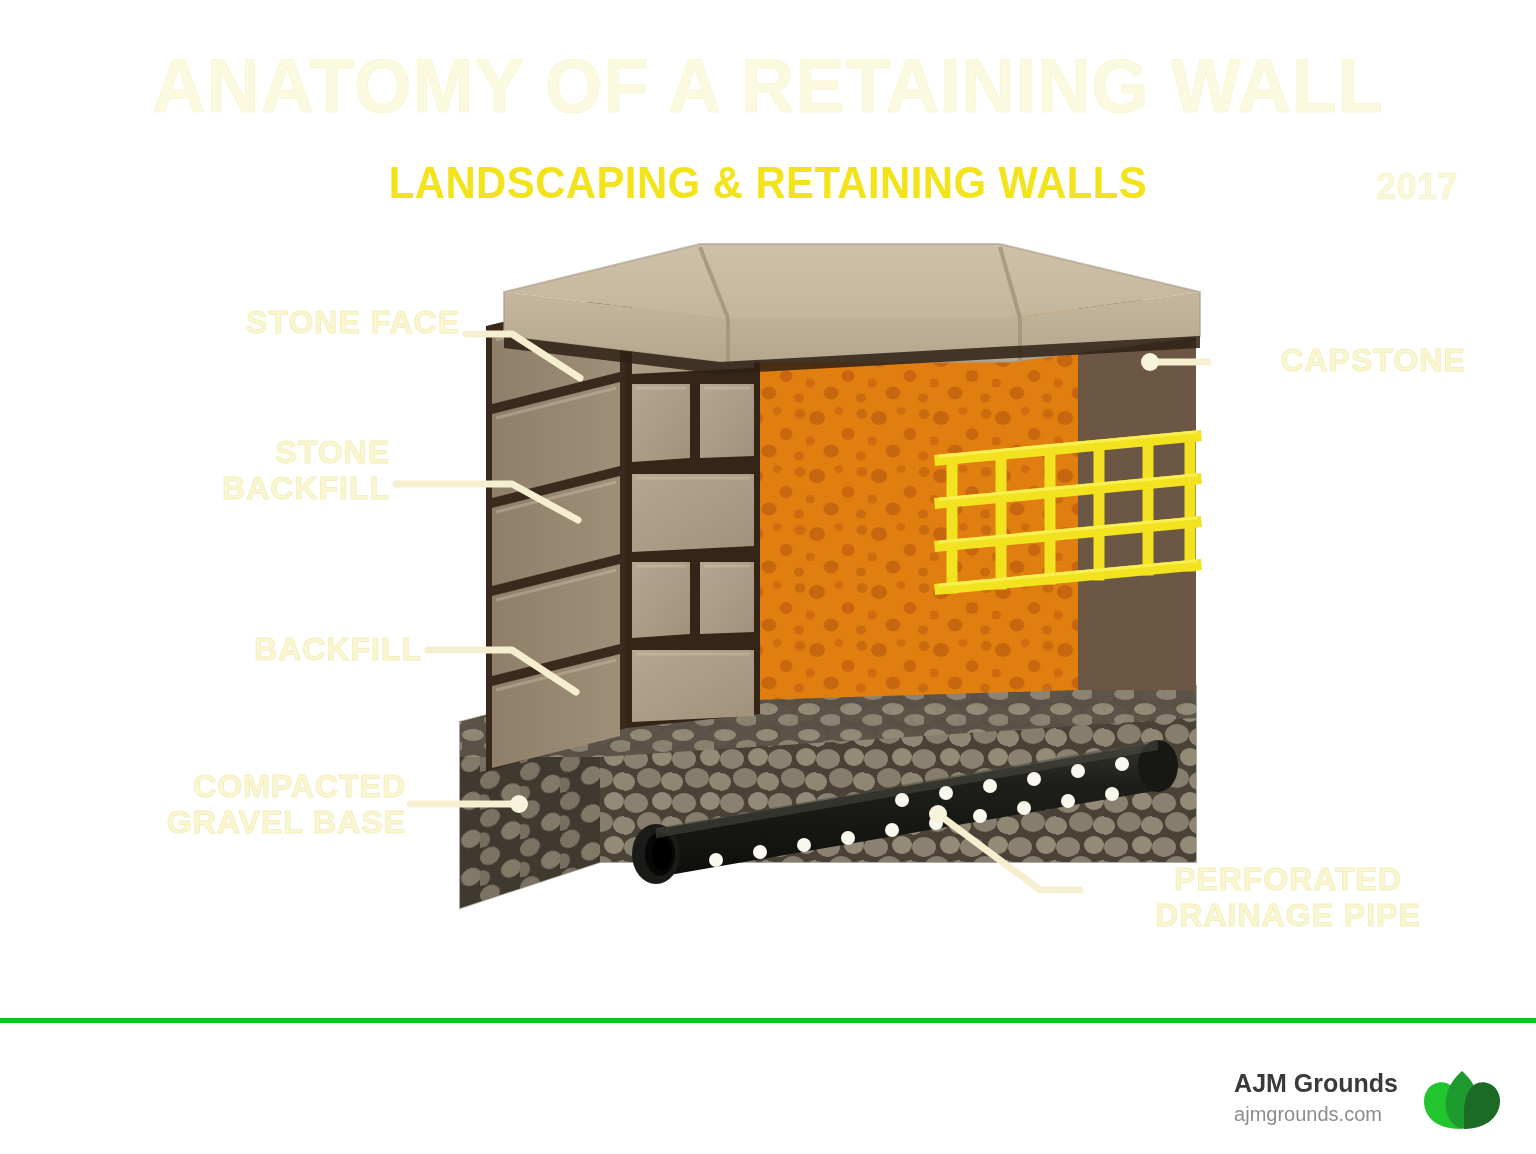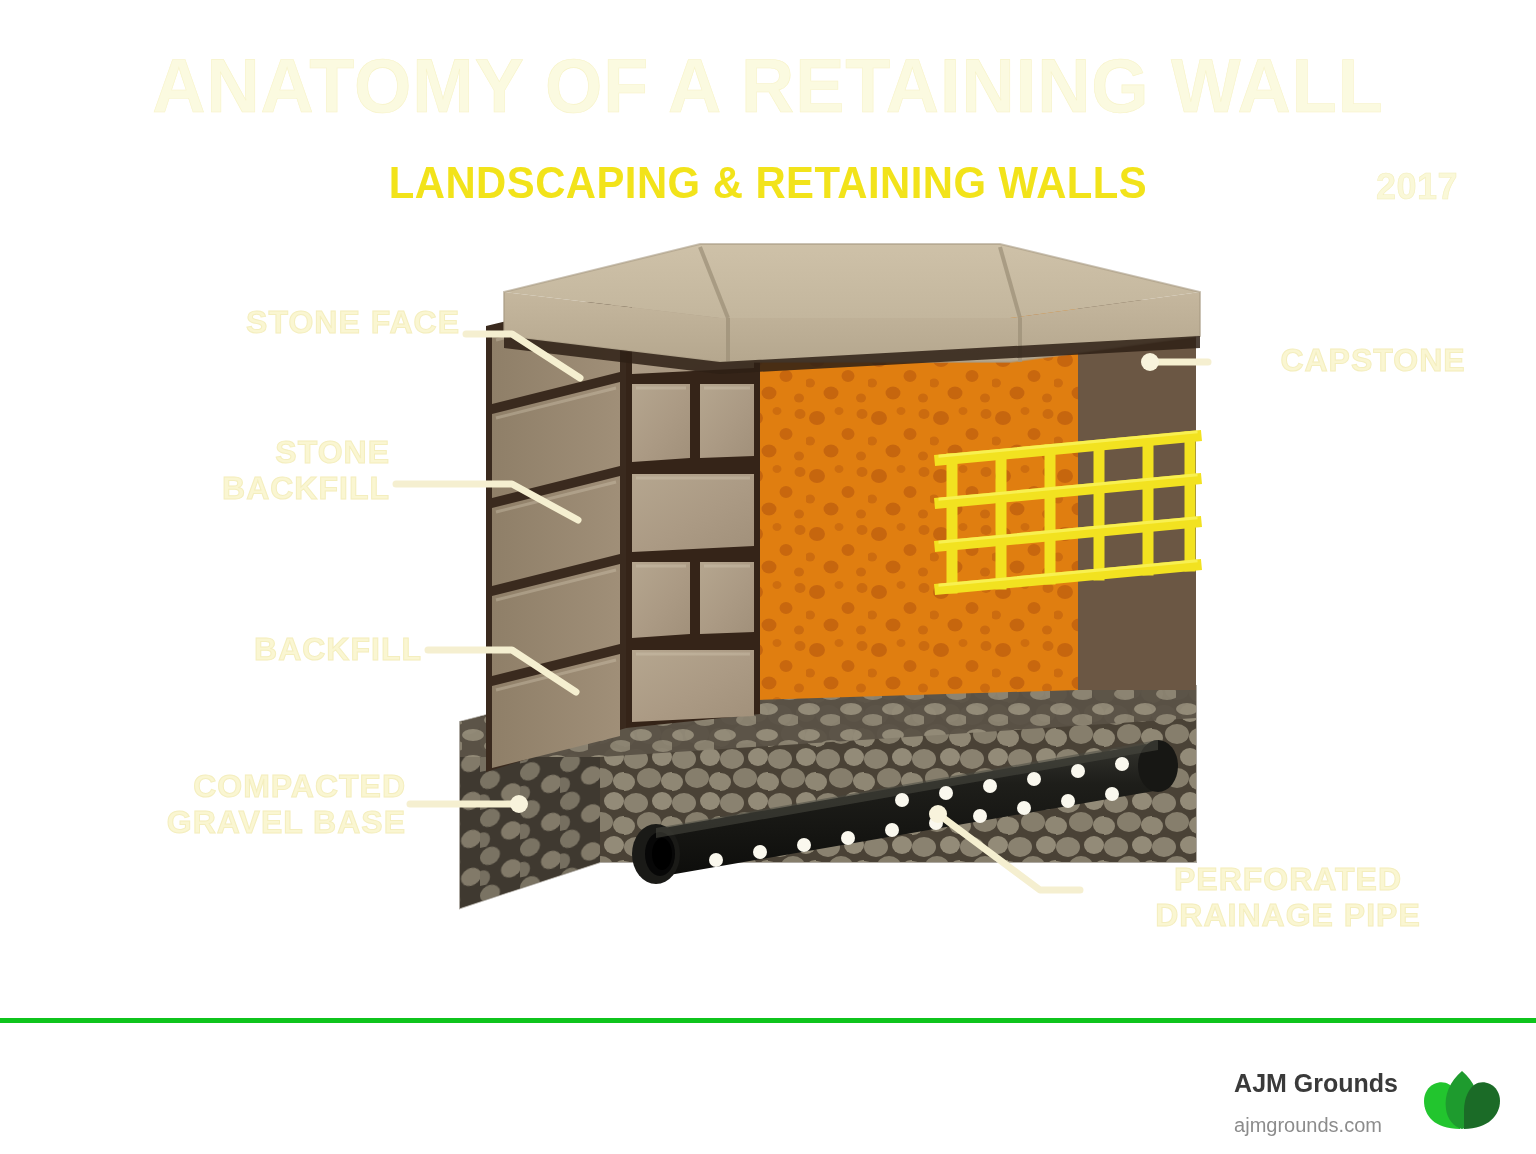--- a/index.html
+++ b/index.html
@@ -37,21 +37,21 @@
   .wall-label.left  { text-align:right; }
 
   
   #art { position:absolute; left:0; top:0; width:1536px; height:1010px; }
 
   
   #divider { position:absolute; left:0; top:1018px; width:1536px; height:5px; background:#0FC41C; }
   #footer { position:absolute; left:0; top:1023px; width:1536px; height:131px; background:#ffffff; }
   #brand-block { position:absolute; right:138px; top:46px; text-align:left; }
   #brand-name { font-size:25px; font-weight:bold; color:#3A3A3A; line-height:1.15; }
-  #brand-url  { font-size:20px; color:#8C8C8C; line-height:1.4; margin-top:13px; }
+  #brand-url  { font-size:20px; color:#8C8C8C; line-height:1.4; margin-top:2px; }
   #brand-logo { position:absolute; right:28px; top:40px; width:92px; height:76px; }
 </style>
 </head>
 <body>
 
 <div id="header">
   <div id="main-title">ANATOMY OF A RETAINING WALL</div>
   <div id="subtitle-row">
     <div id="subtitle">LANDSCAPING &amp; RETAINING WALLS</div>
     <div id="year">2017</div>

